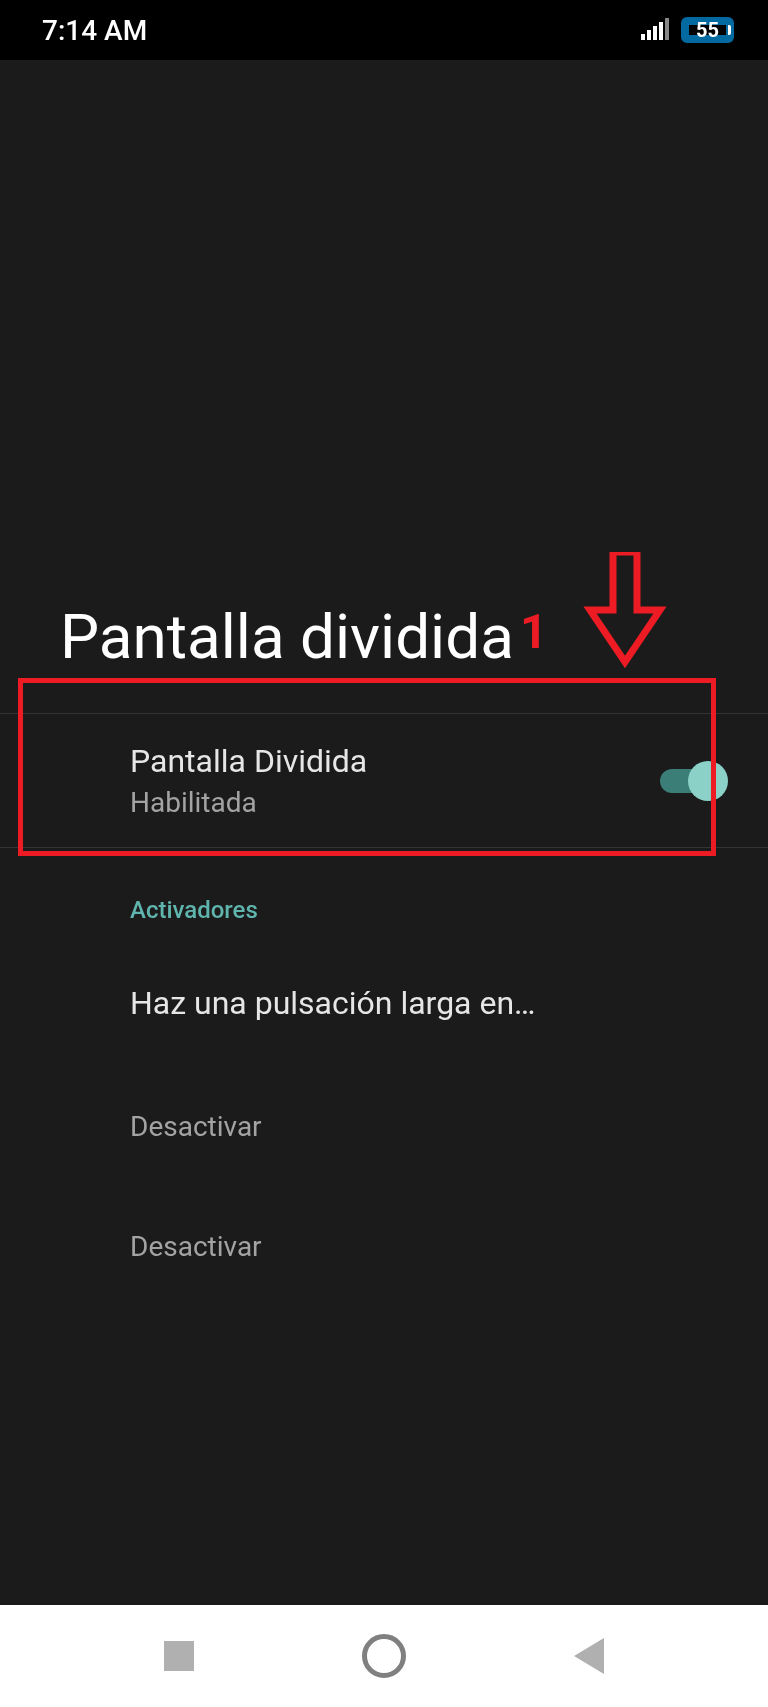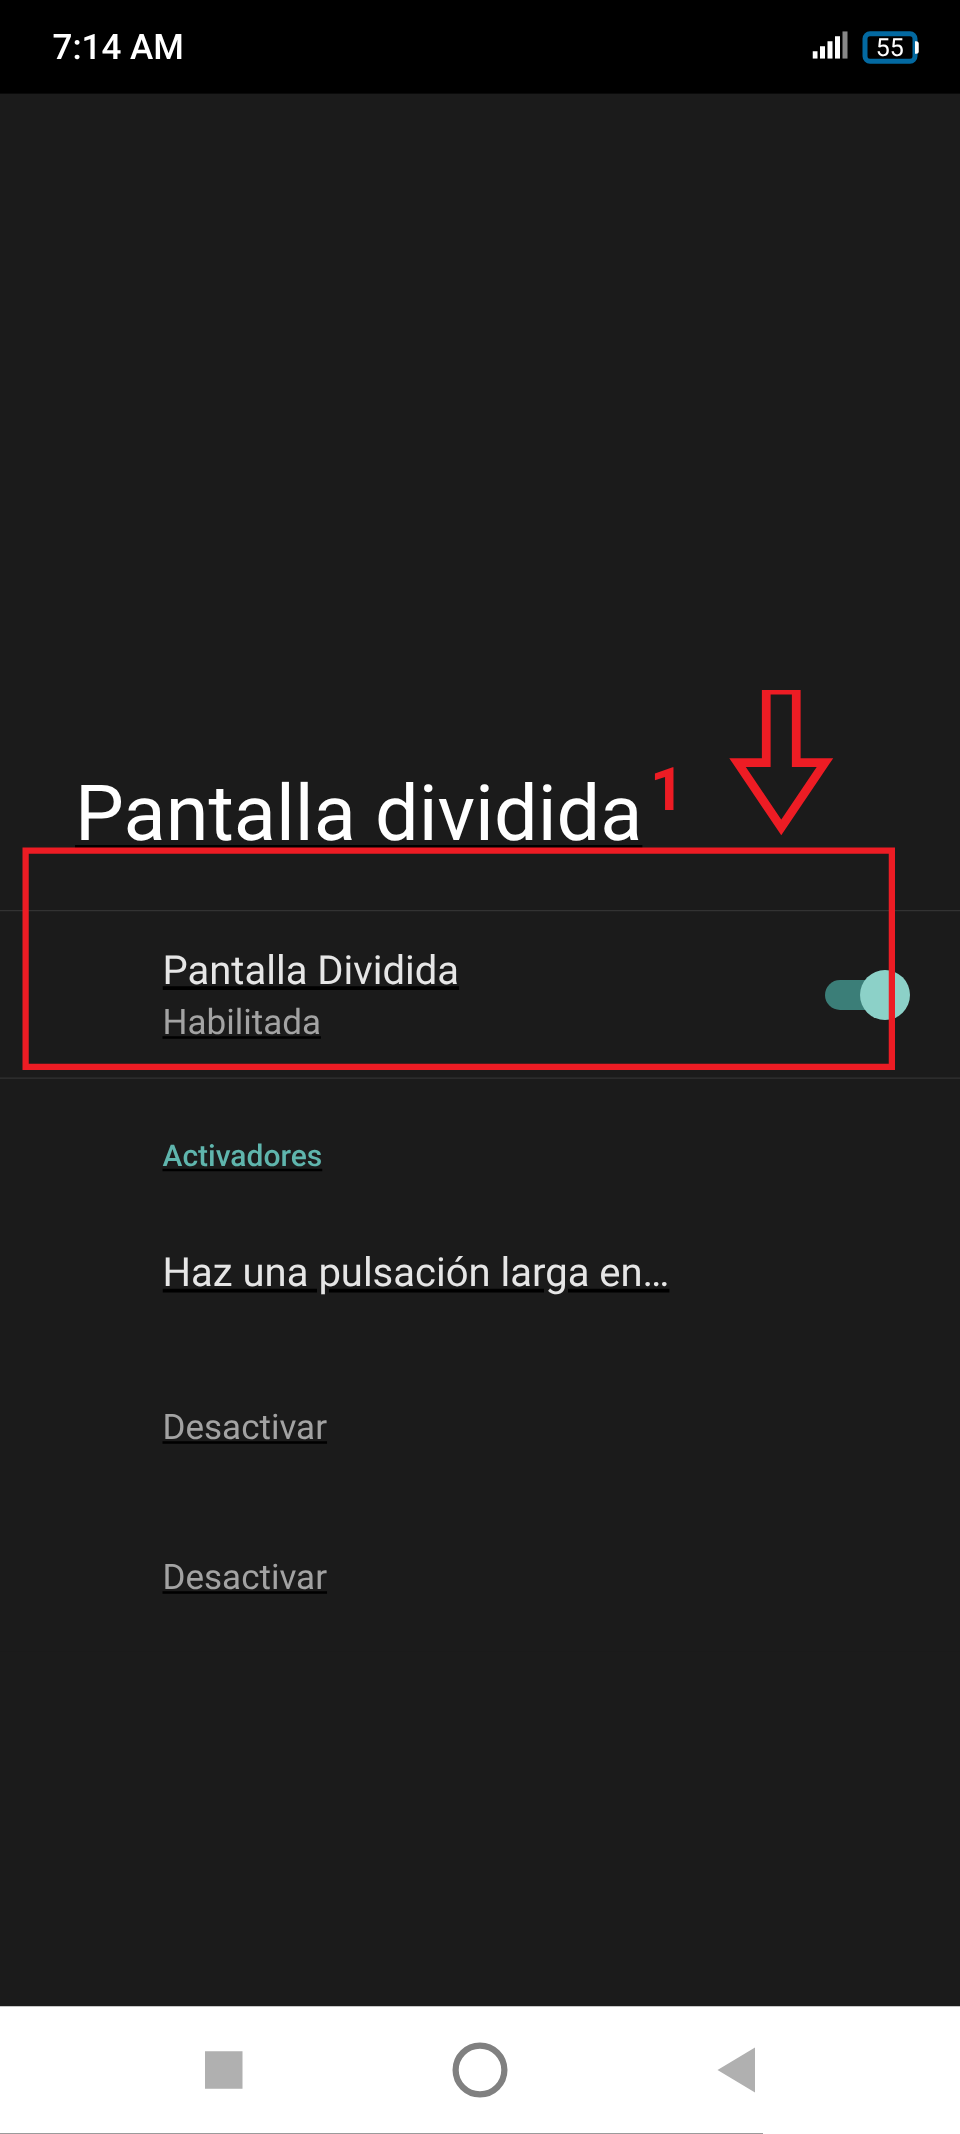--- a/index.html
+++ b/index.html
@@ -14,46 +14,46 @@
       width: 768px;
       height: 1707px;
       background: #1b1b1b;
       position: relative;
       overflow: hidden;
     }
 
     
     .status-bar {
       background: #000000;
-      height: 75px;
+      height: 60px;
       display: flex;
       align-items: center;
       justify-content: space-between;
       padding: 0 34px 0 42px;
       color: #ffffff;
       font-size: 28px;
       font-weight: 500;
     }
 
     .status-right {
       display: flex;
       align-items: center;
       gap: 10px;
     }
 
     .signal-icon {
       display: inline-block;
     }
 
     .battery-box {
-      border: 4px solid #0369a1;
+      border: 8px solid #0369a1;
       border-radius: 6px;
       padding: 0 7px;
       font-size: 20px;
-      font-weight: 400;
+      font-weight: 700;
       height: 26px;
       display: flex;
       align-items: center;
       line-height: 1;
       position: relative;
     }
     .battery-box::after {
       content: "";
       position: absolute;
       right: -5px;
@@ -61,21 +61,20 @@
       transform: translateY(-50%);
       width: 3px;
       height: 10px;
       background: #ffffff;
       border-radius: 0 2px 2px 0;
     }
 
     
     .content {
       background: #1b1b1b;
-      text-decoration: underline;
     }
 
     .header-space {
       height: 540px;
     }
 
     .page-title {
       color: #ffffff;
       font-size: 62px;
       font-weight: 400;

